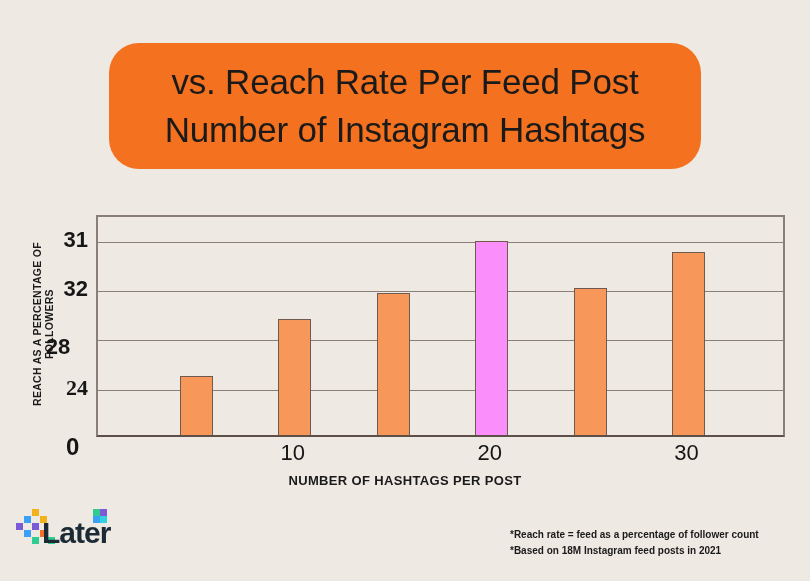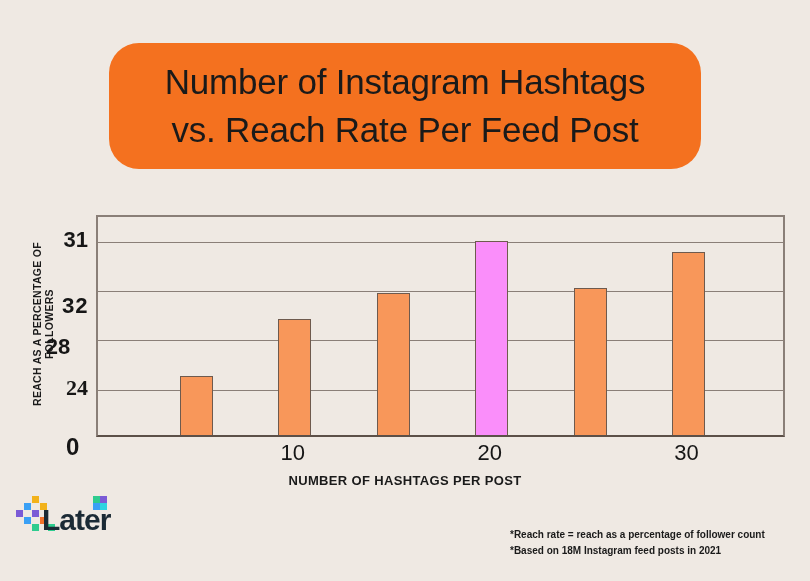--- a/index.html
+++ b/index.html
@@ -117,50 +117,50 @@
     position: absolute;
     left: 510px; top: 527px;
     font-size: 10px;
     font-weight: 700;
     line-height: 15.5px;
     color: #1A1A1A;
   }
   .footnote { white-space: nowrap; }
 
   
-  .logo { position: absolute; left: 16px; top: 496px; width: 110px; height: 46px; }
+  .logo { position: absolute; left: 16px; top: 509px; width: 110px; height: 46px; }
   .logo-word {
     position: absolute;
     left: 26px; top: 9px;
     font-size: 30px;
     font-weight: 700;
     letter-spacing: -1px;
     color: #1B2A35;
     line-height: 30px;
   }
   .px { position: absolute; width: 7px; height: 7px; }
 </style>
 </head>
 <body>
 
 <div id="stage">
 
   <div class="title-banner">
+    <div class="title-line">vs. Reach Rate Per Feed Post</div>
     <div class="title-line">Number of Instagram Hashtags</div>
-    <div class="title-line">vs. Reach Rate Per Feed Post</div>
   </div>
 
   <div class="chart-wrap">
 
     <div class="y-axis-title">REACH AS A PERCENTAGE OF FOLLOWERS</div>
 
     <div class="y-ticks-holder" id="y-ticks">
         <div class="y-tick" style="top: 172.667px; font-family: Liberation Serif, serif;">24</div>
         <div class="y-tick" style="top: 132px; text-align: center;">28</div>
-        <div class="y-tick" style="top: 92px; font-family: Liberation Mono, monospace;">32</div>
+        <div class="y-tick" style="top: 74px;">32</div>
         <div class="y-tick" style="top: 24.6667px;">31</div>
       </div>
 
     <div class="zero-label">0</div>
 
     <div class="plot" id="plot-area">
         <div class="gridline" style="top: 172.667px;"></div>
         <div class="gridline" style="top: 123.333px;"></div>
         <div class="gridline" style="top: 74px;"></div>
         <div class="gridline" style="top: 24.6667px;"></div>
@@ -175,21 +175,21 @@
     <div id="x-ticks">
         <div class="x-tick" style="left: 292.857px;">10</div>
         <div class="x-tick" style="left: 489.714px;">20</div>
         <div class="x-tick" style="left: 686.571px;">30</div>
       </div>
 
     <div class="x-axis-title">NUMBER OF HASHTAGS PER POST</div>
   </div>
 
   <div class="footnotes" id="footnotes">
-      <div class="footnote">*Reach rate = reach as a percentage of follower count</div>
+      <div class="footnote">*Reach rate = feed as a percentage of follower count</div>
       <div class="footnote">*Based on 18M Instagram feed posts in 2021</div>
     </div>
 
   <div class="logo">
     <div id="logo-pixels">
         <div class="px" style="left: 0px; top: 14px; background: rgb(123, 91, 214);"></div>
         <div class="px" style="left: 8px; top: 7px; background: rgb(58, 160, 245);"></div>
         <div class="px" style="left: 8px; top: 21px; background: rgb(58, 160, 245);"></div>
         <div class="px" style="left: 16px; top: 0px; background: rgb(242, 178, 27);"></div>
         <div class="px" style="left: 16px; top: 14px; background: rgb(123, 91, 214);"></div>

